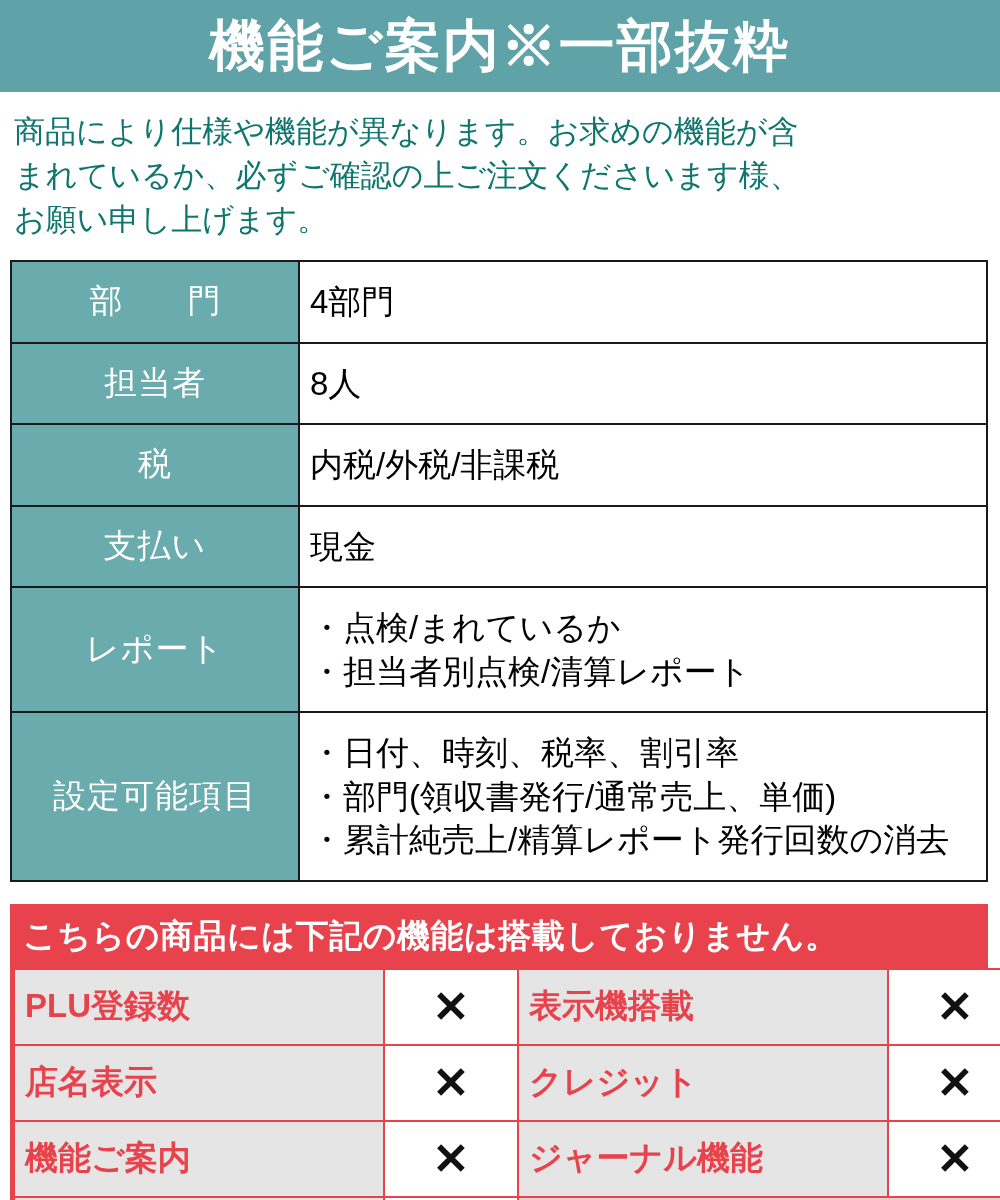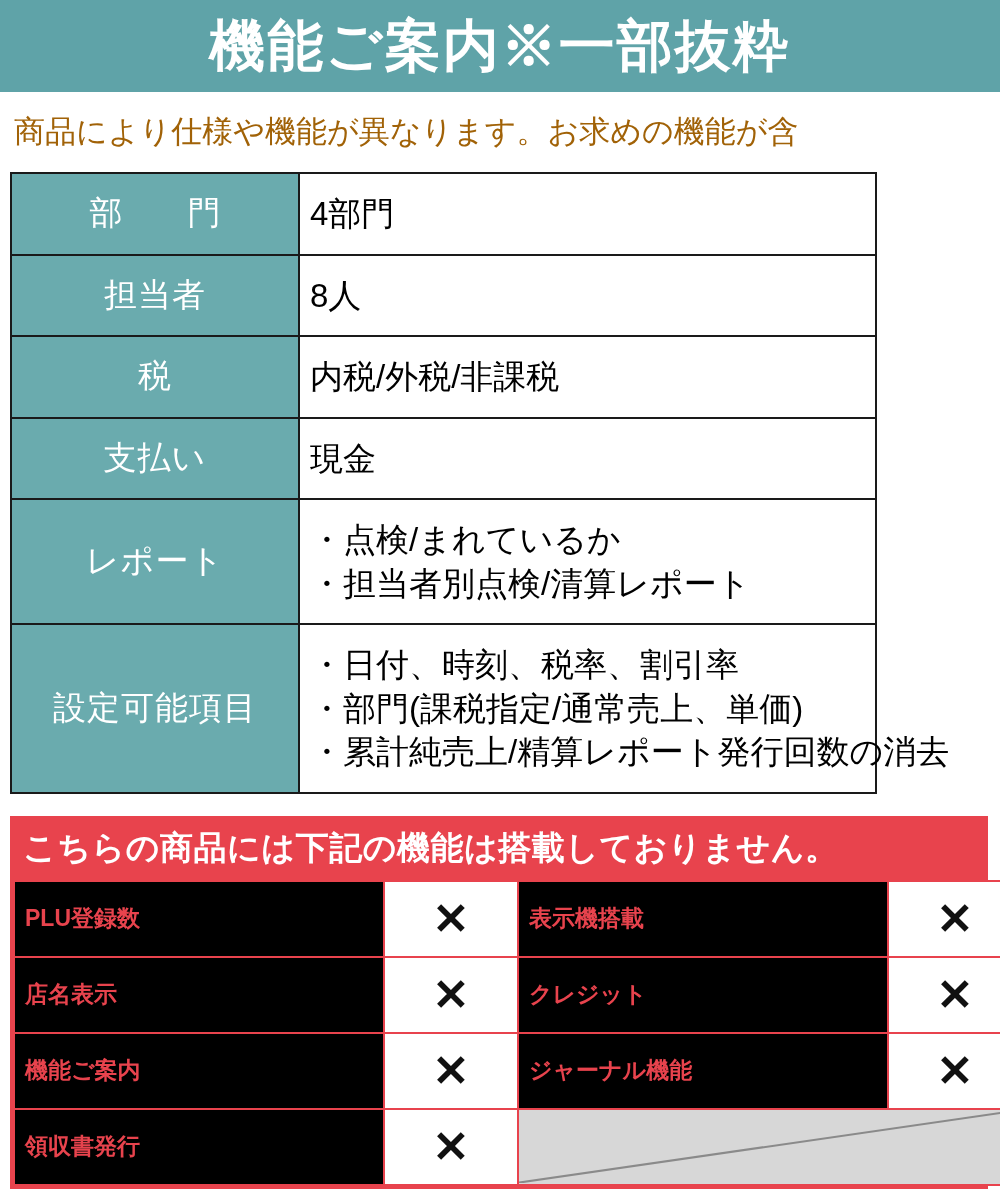--- a/index.html
+++ b/index.html
@@ -36,28 +36,28 @@
     letter-spacing: 2px;
     line-height: 1;
     white-space: nowrap;
   }
 
   
   .intro {
     margin: 18px 14px 0 14px;
     font-size: 31px;
     line-height: 1.42;
-    color: #a16207;
+    color: #0f766e;
     letter-spacing: 0px;
   }
 
   
   .spec-table {
     margin: 18px 10px 0 10px;
-    width: 867px;
+    width: 978px;
     border-collapse: collapse;
     table-layout: fixed;
   }
   .spec-table td {
     border: 2px solid #1a1a1a;
     vertical-align: middle;
     padding: 2px 8px;
   }
   .spec-table td.label {
     background: #6aabae;
@@ -105,23 +105,23 @@
     width: 100%;
     border-collapse: collapse;
     table-layout: fixed;
   }
   .warn-table td {
     border: 2px solid #e8434d;
     height: 70px;
     vertical-align: middle;
   }
   .warn-table td.feat {
-    background: #000000;
+    background: #e5e5e5;
     color: #e8434d;
-    font-size: 23px;
+    font-size: 33px;
     font-weight: bold;
     padding: 2px 10px;
     white-space: nowrap;
   }
   .warn-table td.mark {
     background: #ffffff;
     text-align: center;
     width: 130px;
   }
   .xmark {
@@ -150,20 +150,22 @@
 <body>
 
 <div class="page">
 
   <div class="banner">
     <div class="banner-title">機能ご案内※一部抜粋</div>
   </div>
 
   <div class="intro">
     <div>商品により仕様や機能が異なります。お求めの機能が含</div>
+    <div>まれているか、必ずご確認の上ご注文くださいます様、</div>
+    <div>お願い申し上げます。</div>
   </div>
 
   <table class="spec-table">
     <tbody>
       <tr>
         <td class="label"><span class="label-spaced">部　門</span></td>
         <td class="value">
           <span class="line">4部門</span>
         </td>
       </tr>
@@ -189,21 +191,21 @@
         <td class="label">レポート</td>
         <td class="value">
           <span class="line">・点検/まれているか</span>
           <span class="line">・担当者別点検/清算レポート</span>
         </td>
       </tr>
       <tr>
         <td class="label">設定可能項目</td>
         <td class="value">
           <span class="line">・日付、時刻、税率、割引率</span>
-          <span class="line">・部門(課税指定/通常売上、単価)</span>
+          <span class="line">・部門(領収書発行/通常売上、単価)</span>
           <span class="line">・累計純売上/精算レポート発行回数の消去</span>
         </td>
       </tr>
     </tbody>
   </table>
 
   <div class="warn-wrap">
     <div class="warn-header">こちらの商品には下記の機能は搭載しておりません。</div>
     <table class="warn-table">
       <tbody>

